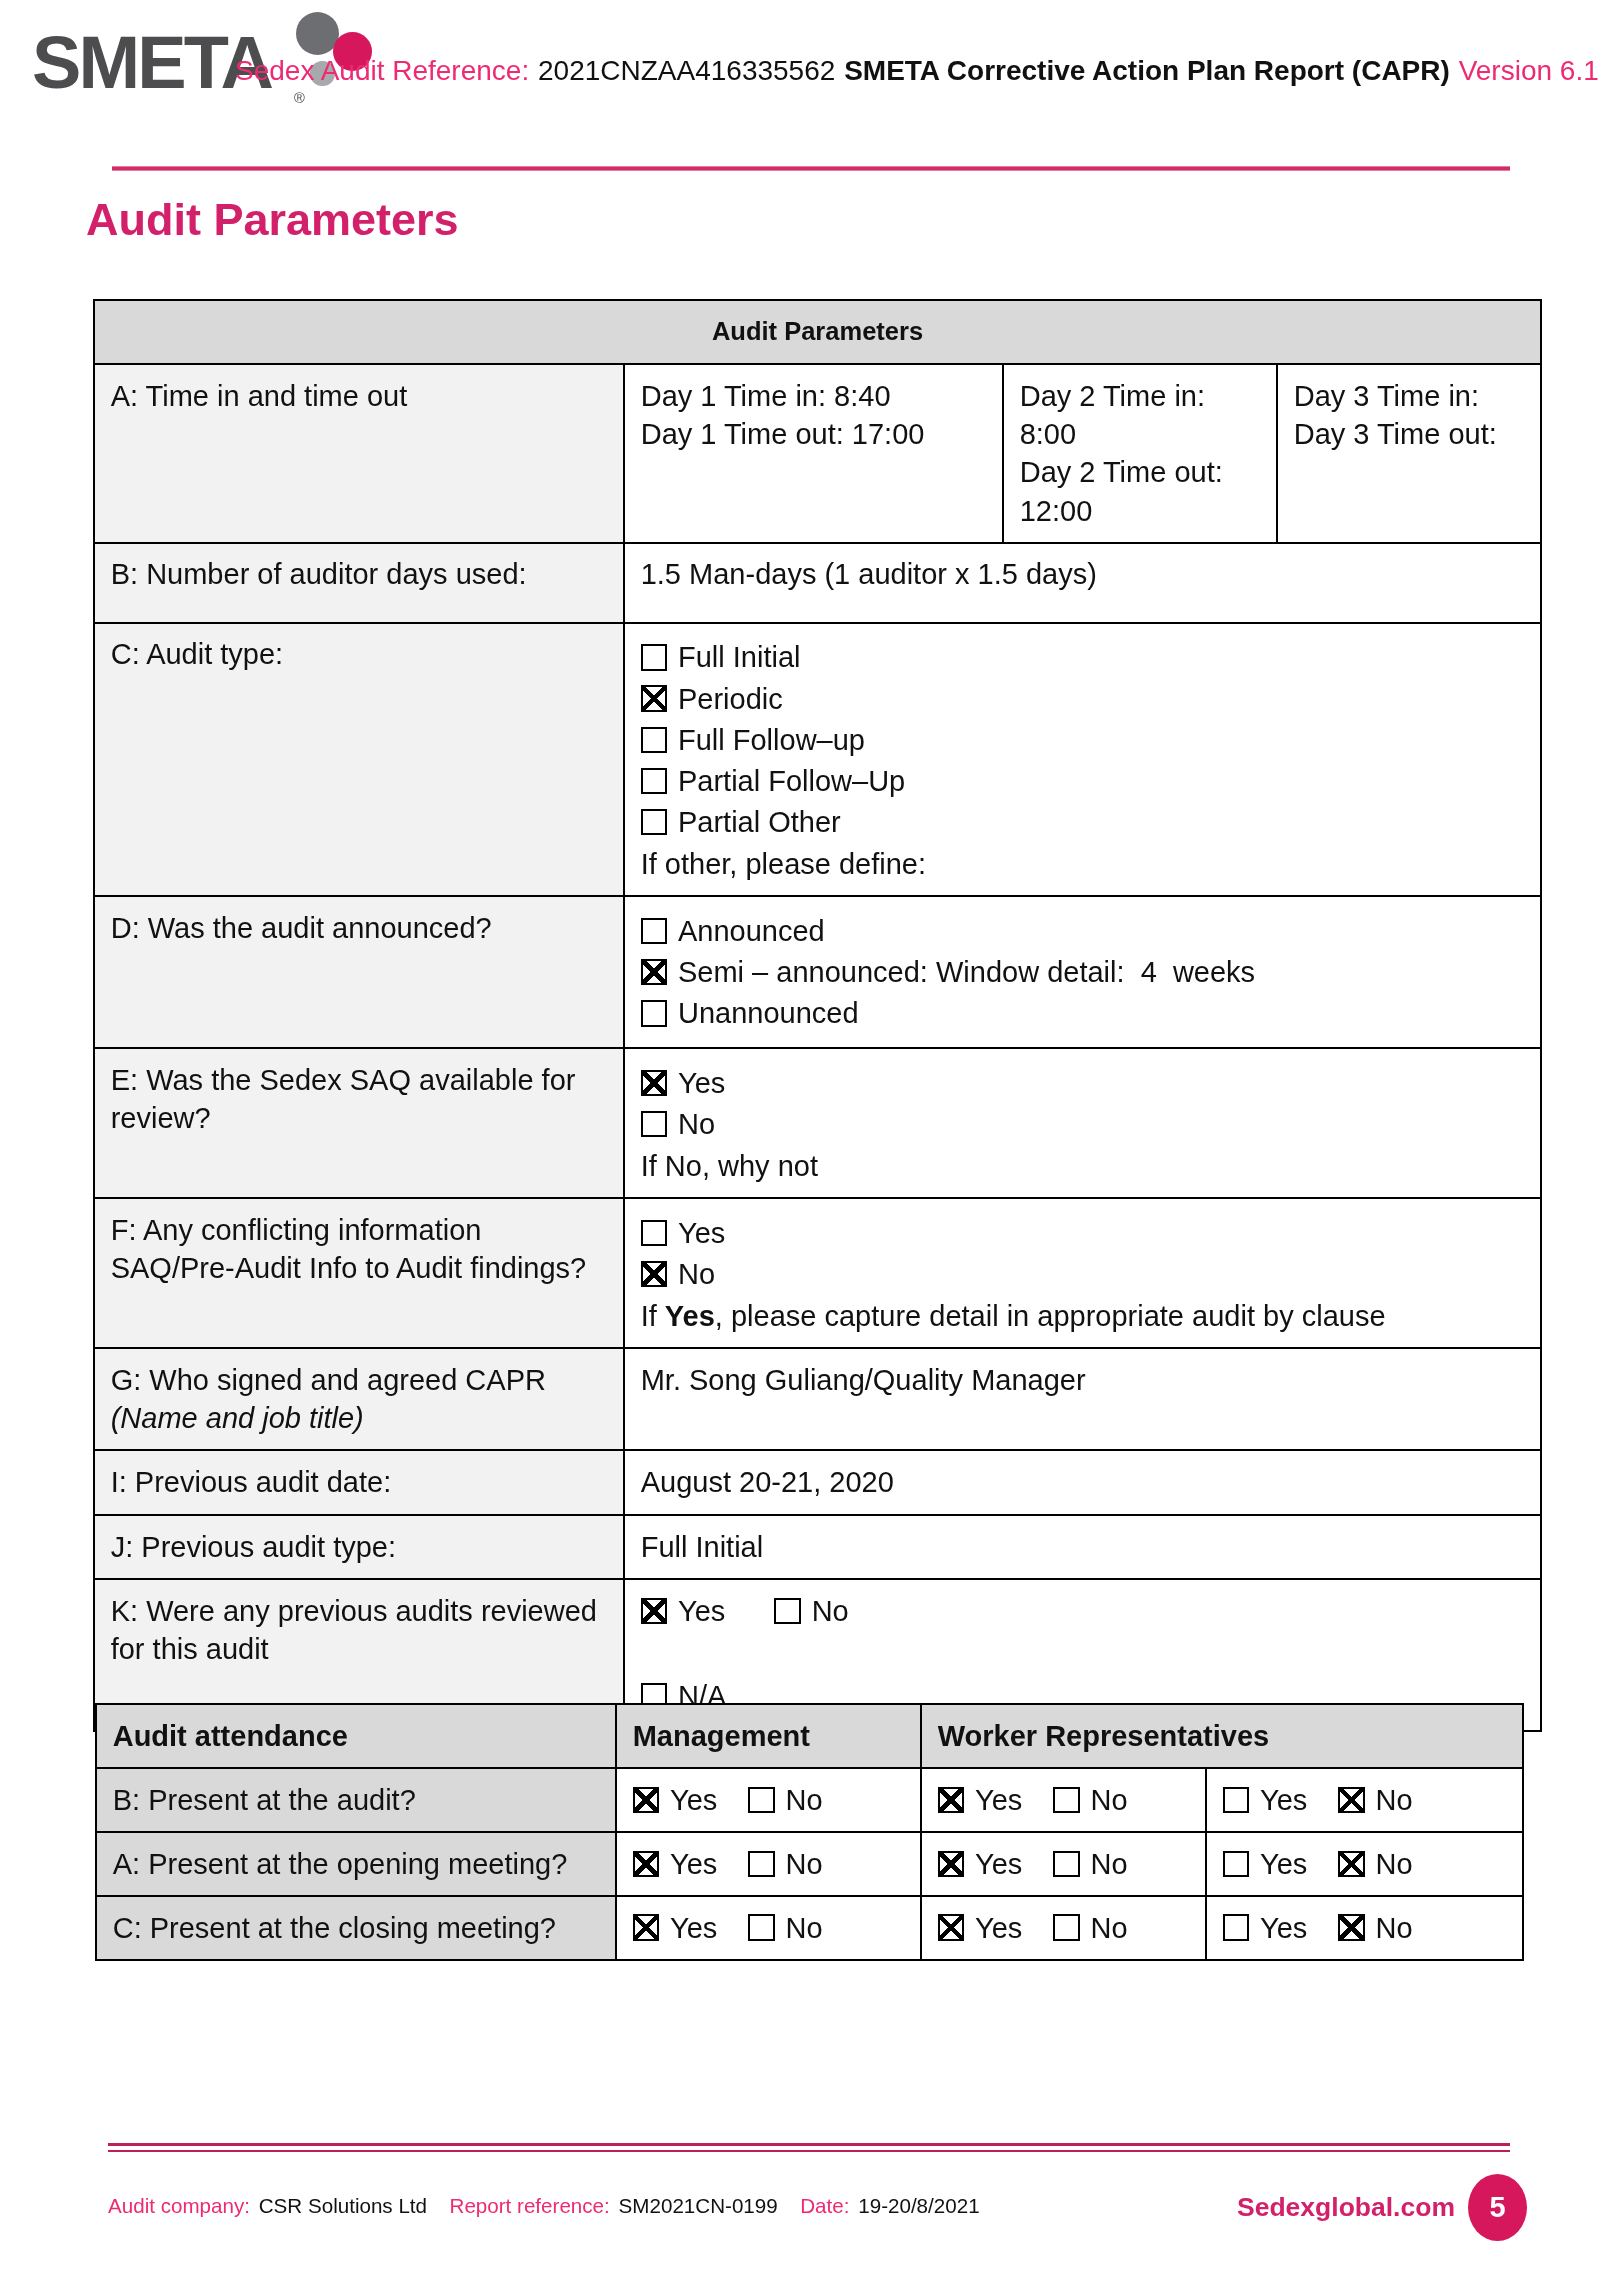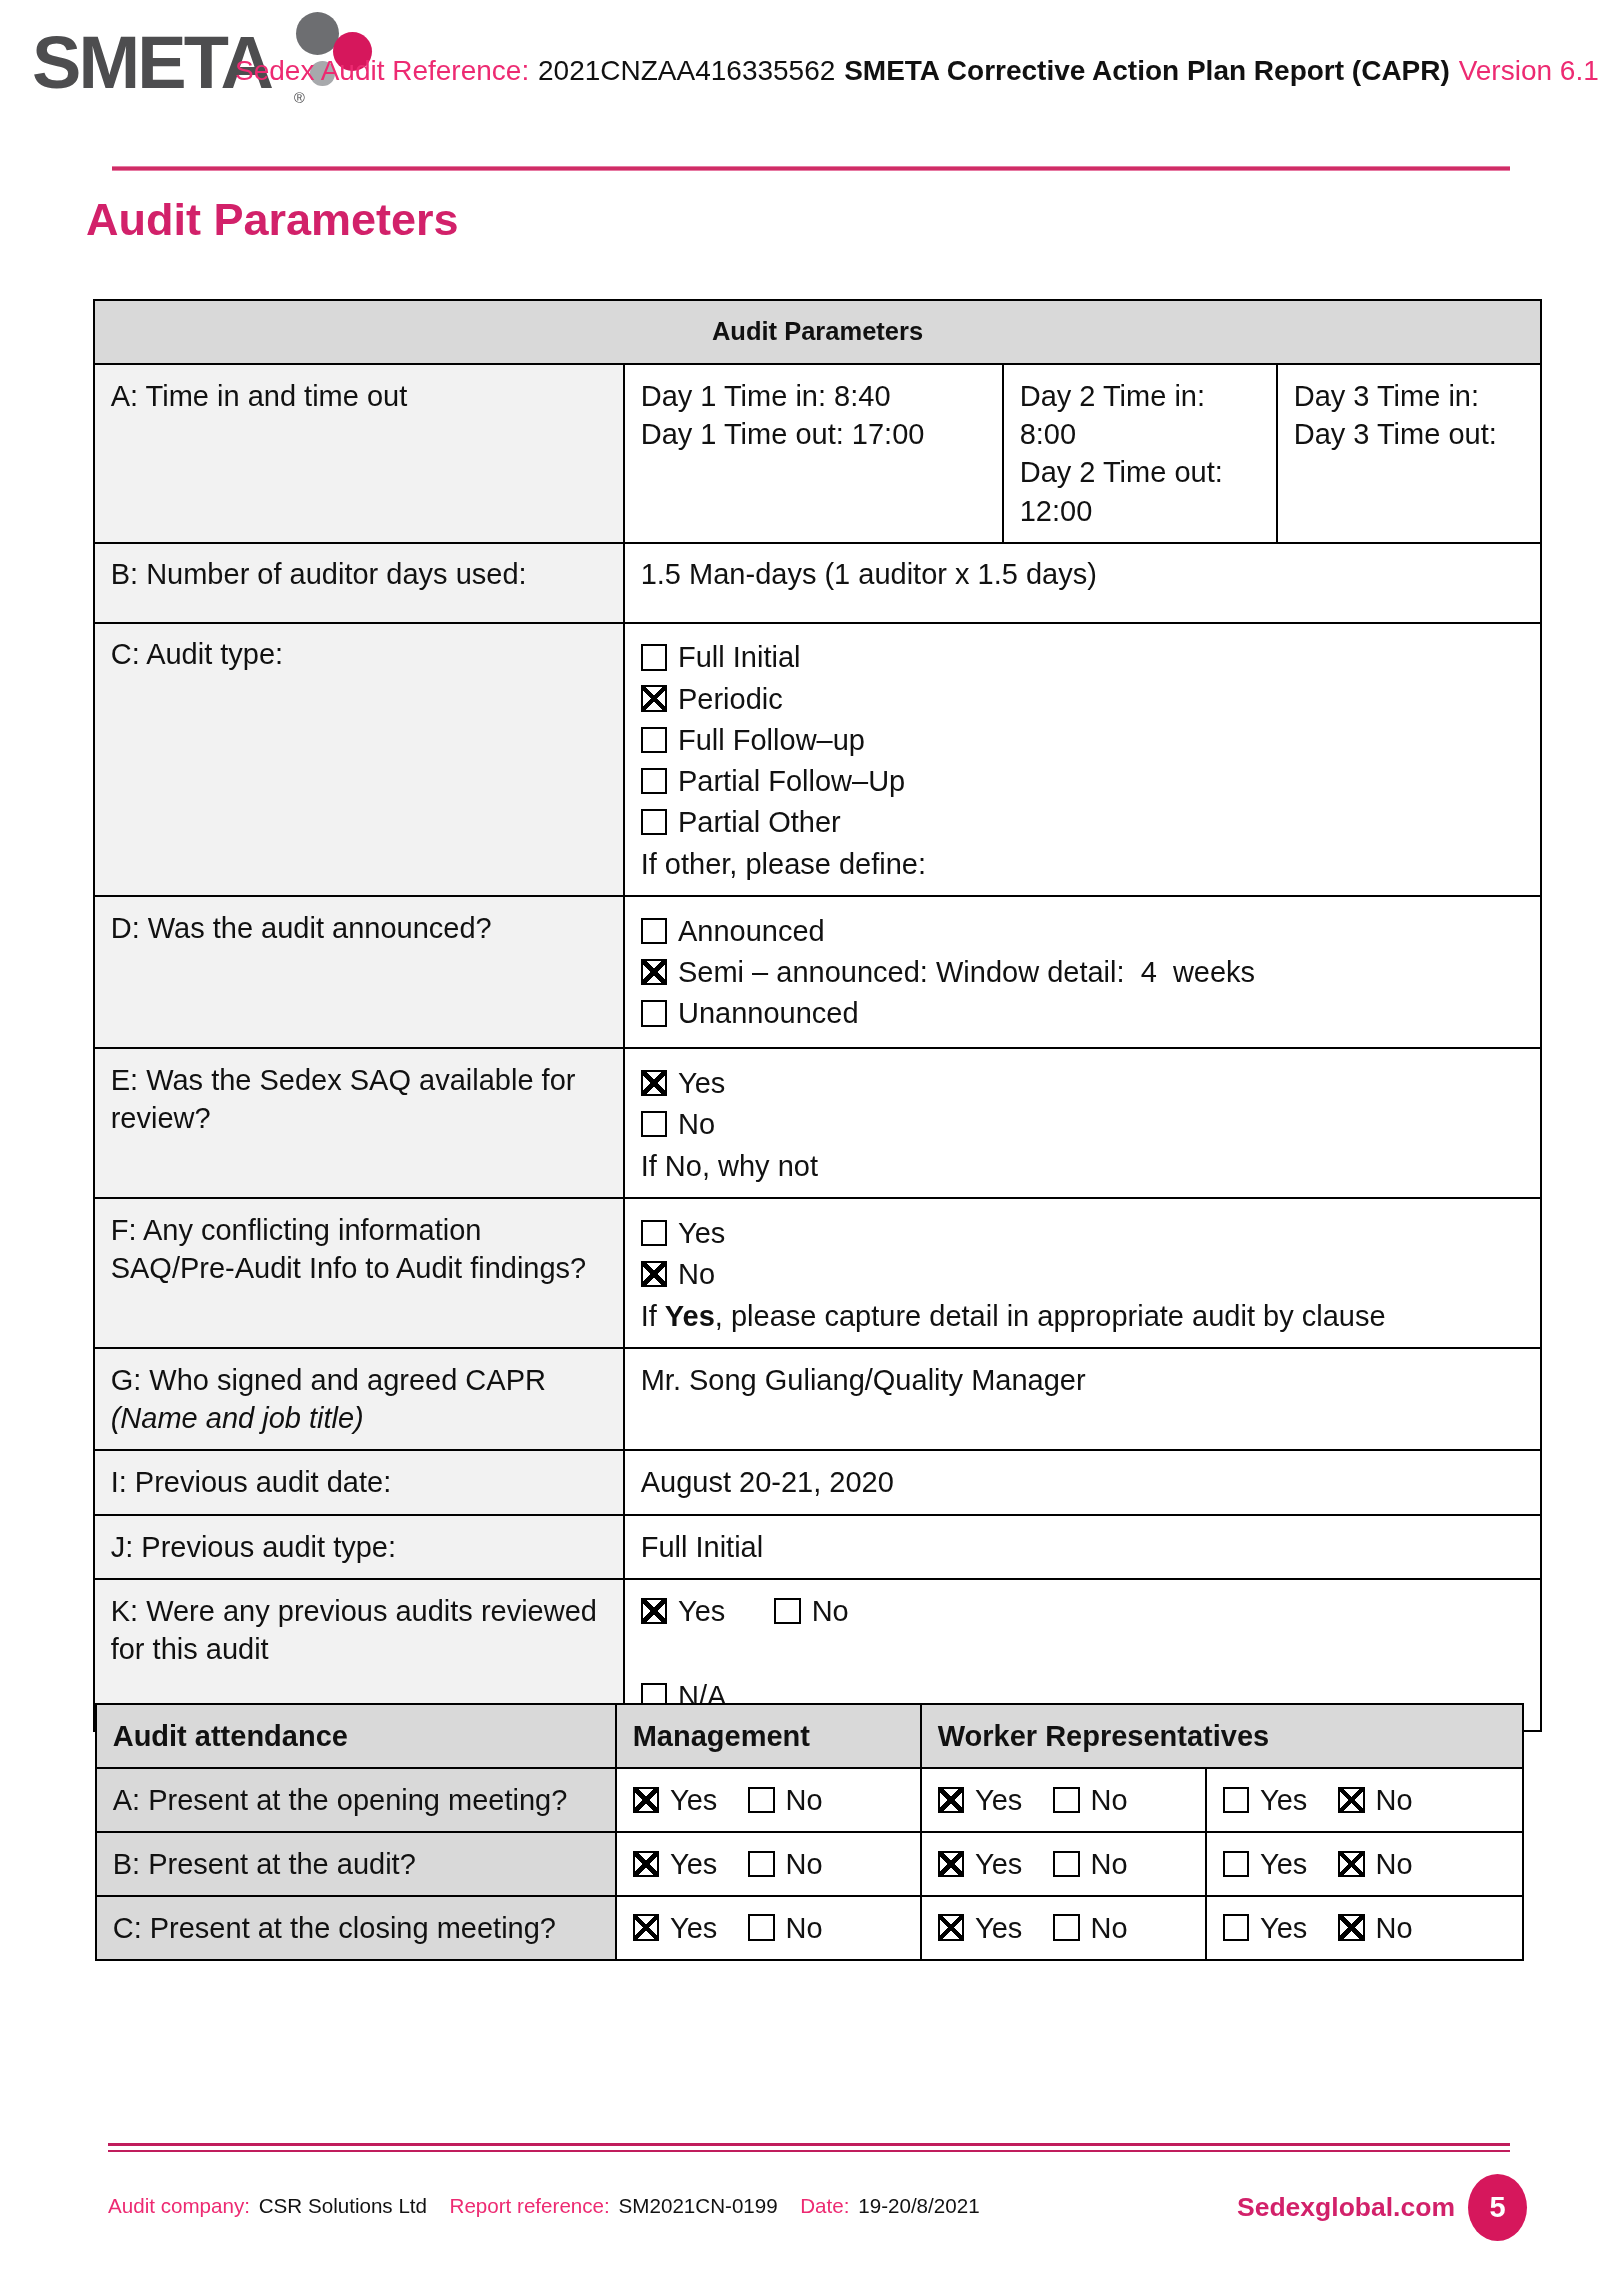--- a/index.html
+++ b/index.html
@@ -289,61 +289,61 @@
         <col style="width:317px">
       </colgroup>
     <tbody>
         <tr class="tr-ah1">
       <td class="gray bold">Audit attendance</td>
       <td class="gray bold">Management</td>
       <td colspan="2" class="gray bold">Worker Representatives</td>
     </tr>
 
     <tr class="tr-ar">
+      <td class="gray">B: Present at the audit?</td>
+      <td>
+        <span class="yn">
+          <span class="pair">
+                <span class="cb checked"></span>
+                <span>Yes</span>
+              </span>
+          <span class="pair">
+                <span class="cb"></span>
+                <span>No</span>
+              </span>
+        </span>
+      </td>
+      <td>
+        <span class="yn">
+          <span class="pair">
+                <span class="cb checked"></span>
+                <span>Yes</span>
+              </span>
+          <span class="pair">
+                <span class="cb"></span>
+                <span>No</span>
+              </span>
+        </span>
+      </td>
+      <td>
+        <span class="yn">
+          <span class="pair">
+                <span class="cb"></span>
+                <span>Yes</span>
+              </span>
+          <span class="pair">
+                <span class="cb checked"></span>
+                <span>No</span>
+              </span>
+        </span>
+      </td>
+    </tr>
+
+    <tr class="tr-ar">
       <td class="gray">A: Present at the opening meeting?</td>
-      <td>
-        <span class="yn">
-          <span class="pair">
-                <span class="cb checked"></span>
-                <span>Yes</span>
-              </span>
-          <span class="pair">
-                <span class="cb"></span>
-                <span>No</span>
-              </span>
-        </span>
-      </td>
-      <td>
-        <span class="yn">
-          <span class="pair">
-                <span class="cb checked"></span>
-                <span>Yes</span>
-              </span>
-          <span class="pair">
-                <span class="cb"></span>
-                <span>No</span>
-              </span>
-        </span>
-      </td>
-      <td>
-        <span class="yn">
-          <span class="pair">
-                <span class="cb"></span>
-                <span>Yes</span>
-              </span>
-          <span class="pair">
-                <span class="cb checked"></span>
-                <span>No</span>
-              </span>
-        </span>
-      </td>
-    </tr>
-
-    <tr class="tr-ar">
-      <td class="gray">B: Present at the audit?</td>
       <td>
         <span class="yn">
           <span class="pair">
                 <span class="cb checked"></span>
                 <span>Yes</span>
               </span>
           <span class="pair">
                 <span class="cb"></span>
                 <span>No</span>
               </span>

